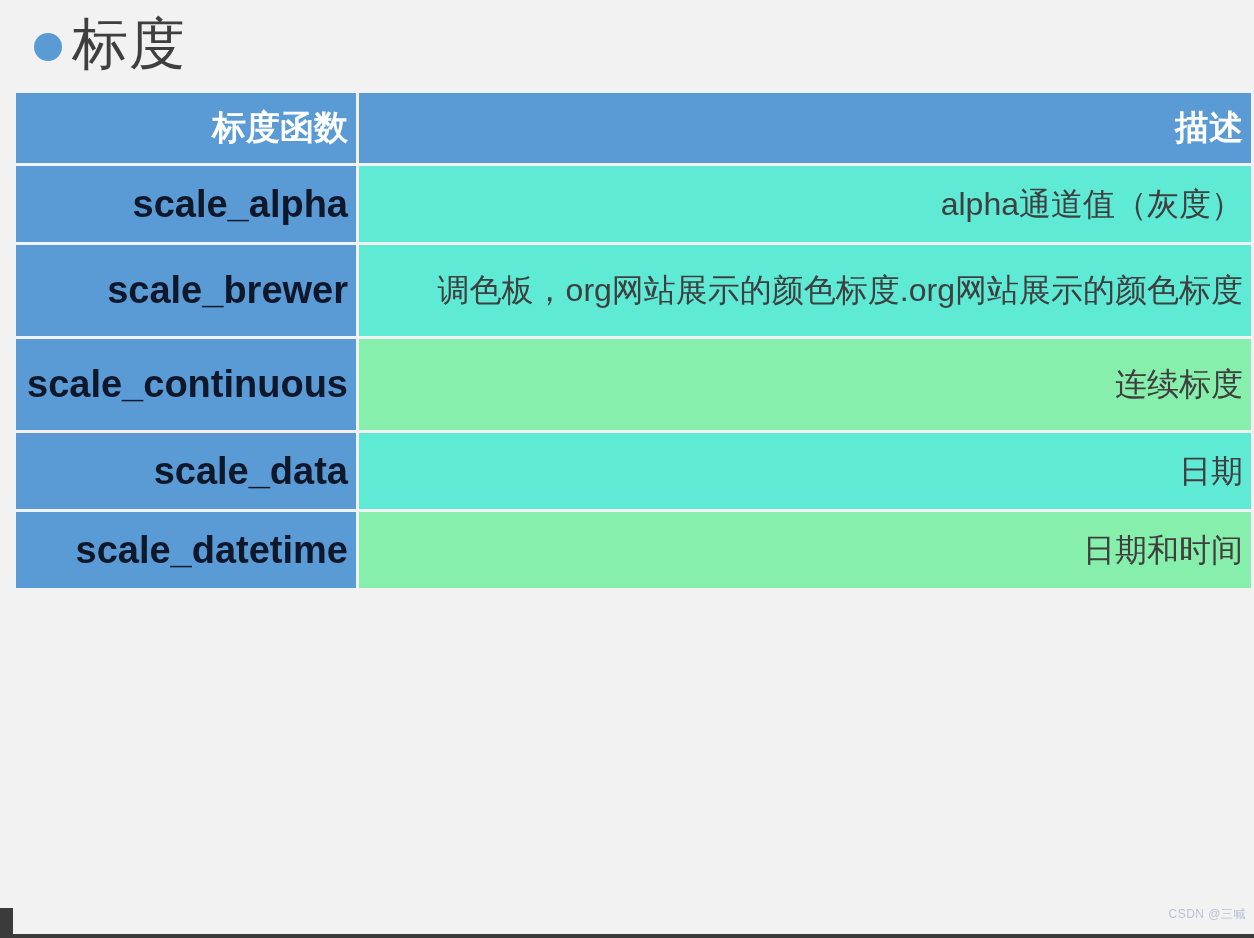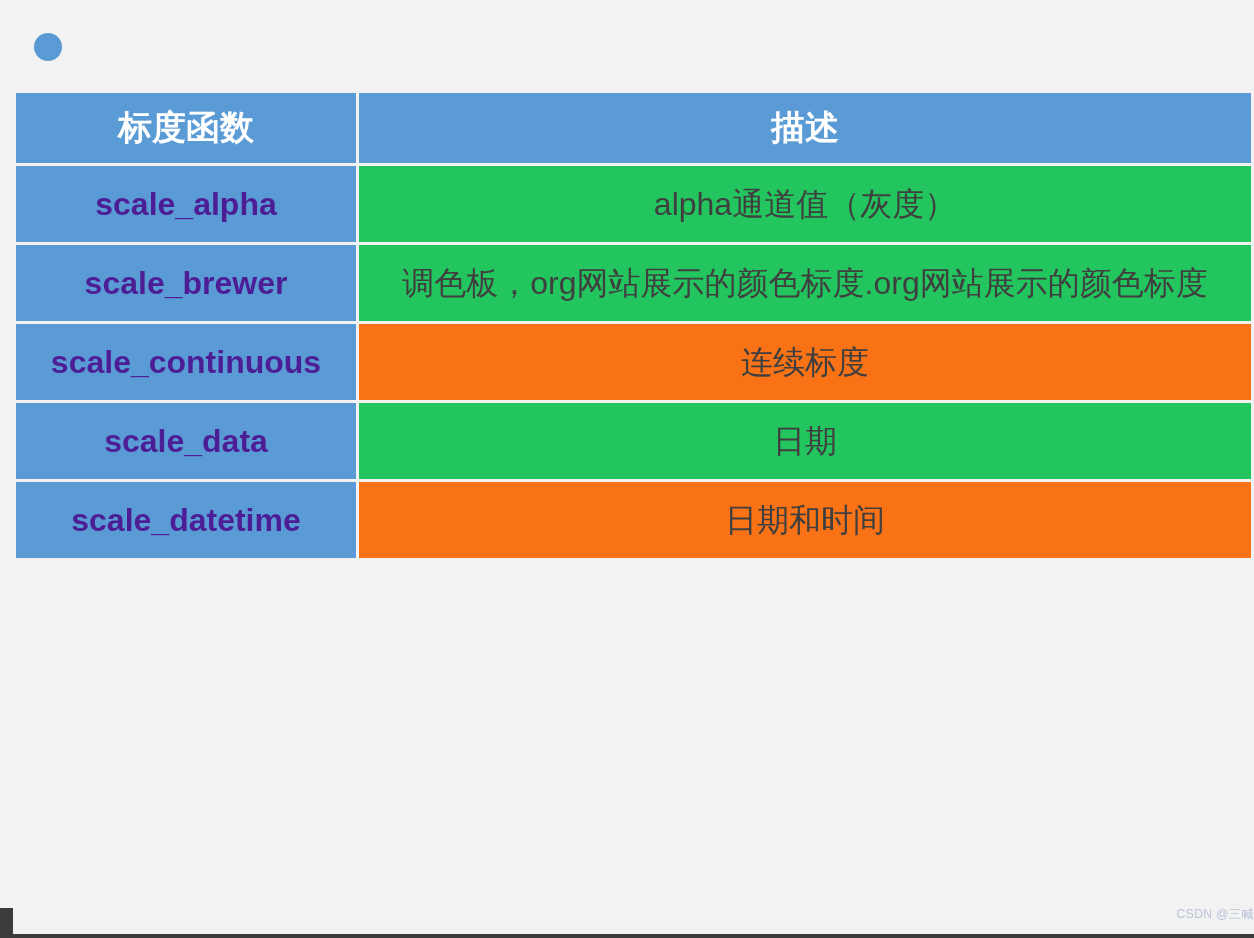--- a/index.html
+++ b/index.html
@@ -56,90 +56,91 @@
     border-spacing: 3px 3px;
     table-layout: fixed;
   }
   #scale-table col.c-func { width: 340px; }
   #scale-table col.c-desc { width: auto; }
 
   #scale-table th,
   #scale-table td {
     padding: 0 8px;
     vertical-align: middle;
-    text-align: center;
+    text-align: right;
     border: 0;
     margin-left: 8px;
   }
 
   
   #scale-table thead th {
     background: #5b9bd5;
     color: #ffffff;
     font-size: 34px;
     font-weight: bold;
     height: 70px;
     line-height: 1.05;
   }
 
   
   #scale-table tbody td.func {
     background: #5b9bd5;
-    color: #4c1d95;
-    font-size: 32px;
+    color: #0f172a;
+    font-size: 38px;
     font-weight: bold;
     line-height: 1.02;
     word-break: break-all;
   }
 
   
   #scale-table tbody td.desc {
     color: #3f3f3f;
     font-size: 32px;
     line-height: 1.08;
   }
-  #scale-table tbody tr.band-light td.desc { background: #22c55e; }
-  #scale-table tbody tr.band-dark  td.desc { background: #f97316; }
+  #scale-table tbody tr.band-light td.desc { background: #5eead4; }
+  #scale-table tbody tr.band-dark  td.desc { background: #86efac; }
 
   
   #scale-table tbody tr.h1 td { height: 76px; }
-  #scale-table tbody tr.h2 td { height: 76px; }
+  #scale-table tbody tr.h2 td { height: 91px; }
 
   
   #corner-block {
     position: absolute;
     left: 0;
     top: 908px;
     width: 13px;
     height: 30px;
     background: #3b3b3b;
   }
   #bottom-rule {
     position: absolute;
     left: 0;
     top: 934px;
     width: 1254px;
     height: 4px;
     background: #3b3b3b;
   }
   #watermark {
     position: absolute;
-    right: 0;
+    right: 8px;
     top: 906px;
     font-size: 12px;
     color: #b9c3d6;
     letter-spacing: 0.5px;
     white-space: nowrap;
   }
 </style>
 </head>
 <body>
 
 <div id="slide-title">
   <span class="bullet"></span>
+  <span class="title-text">标度</span>
 </div>
 
 <table id="scale-table">
   <colgroup>
     <col class="c-func">
     <col class="c-desc">
   </colgroup>
   <thead>
     <tr>
       <th>标度函数</th>

